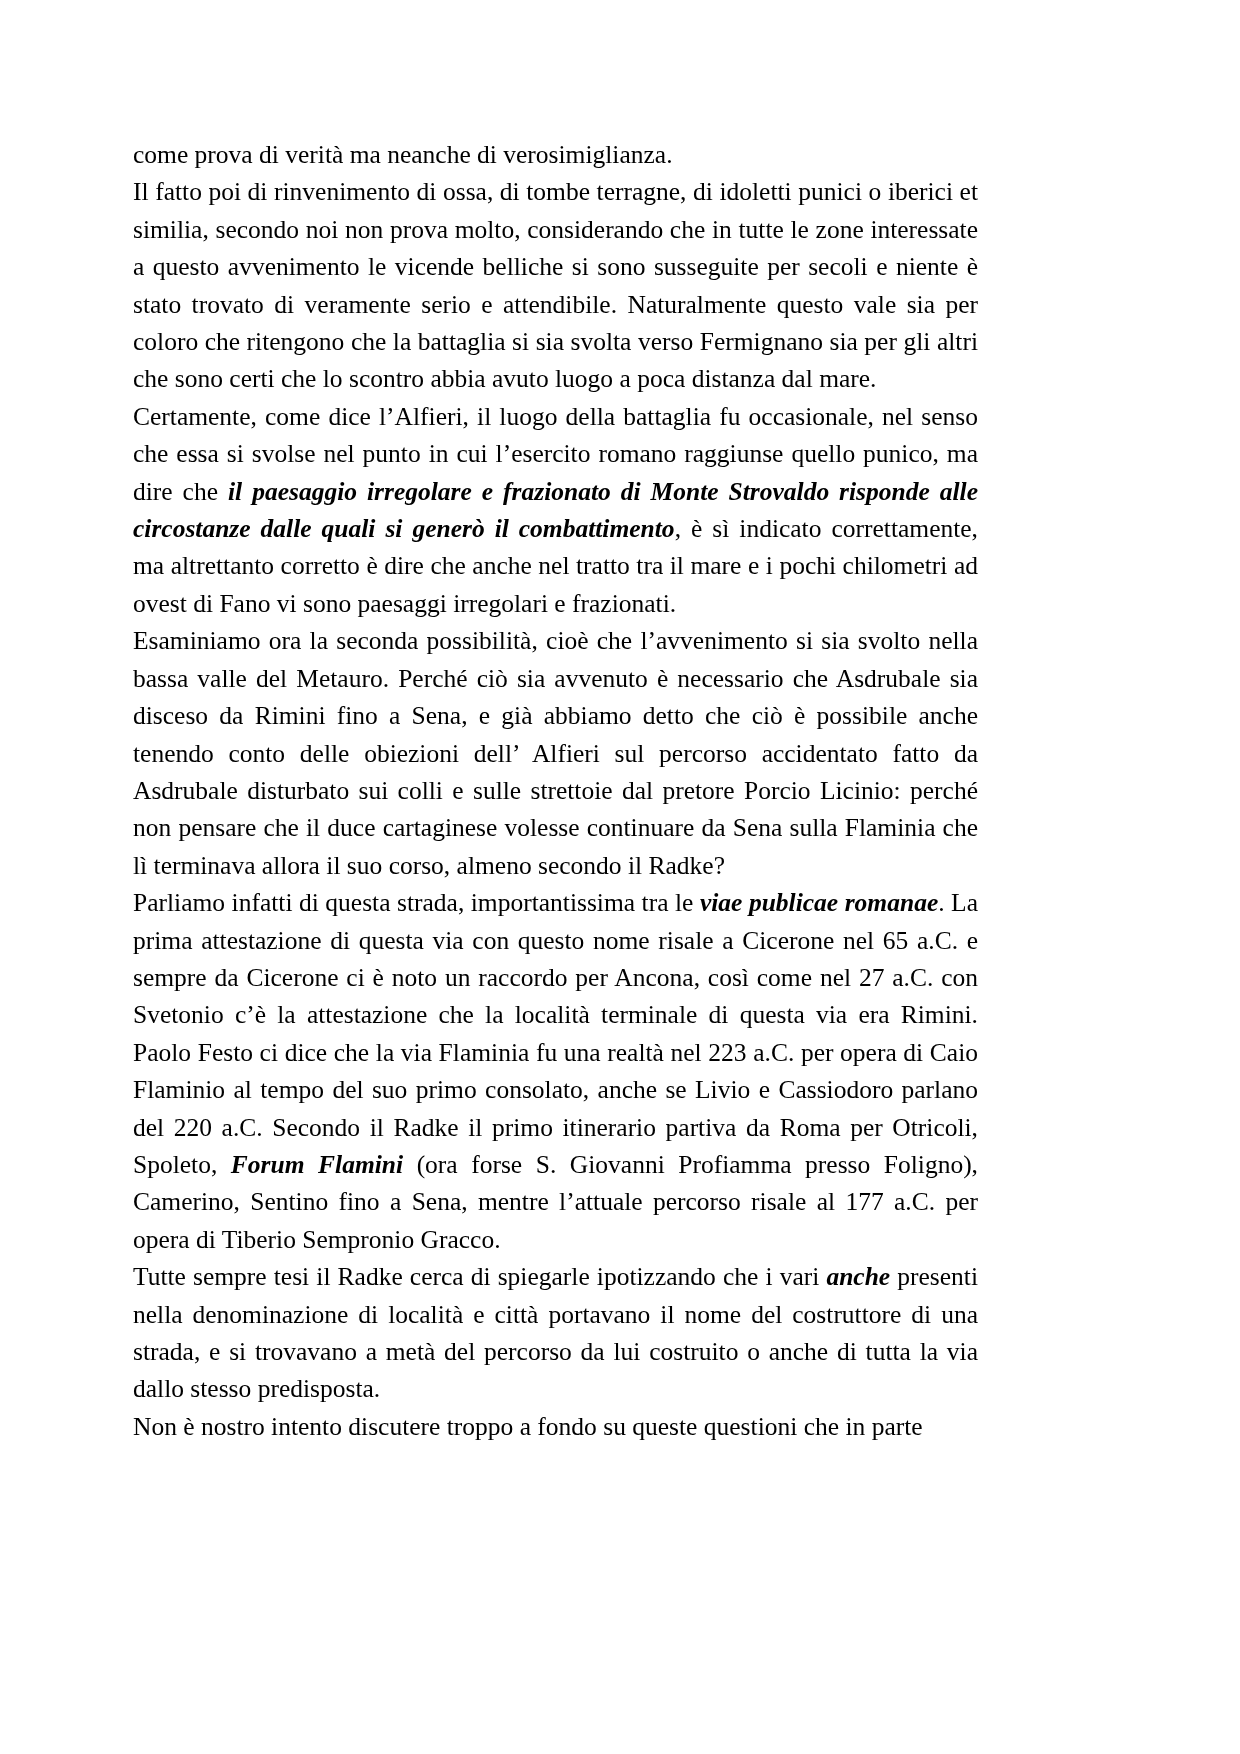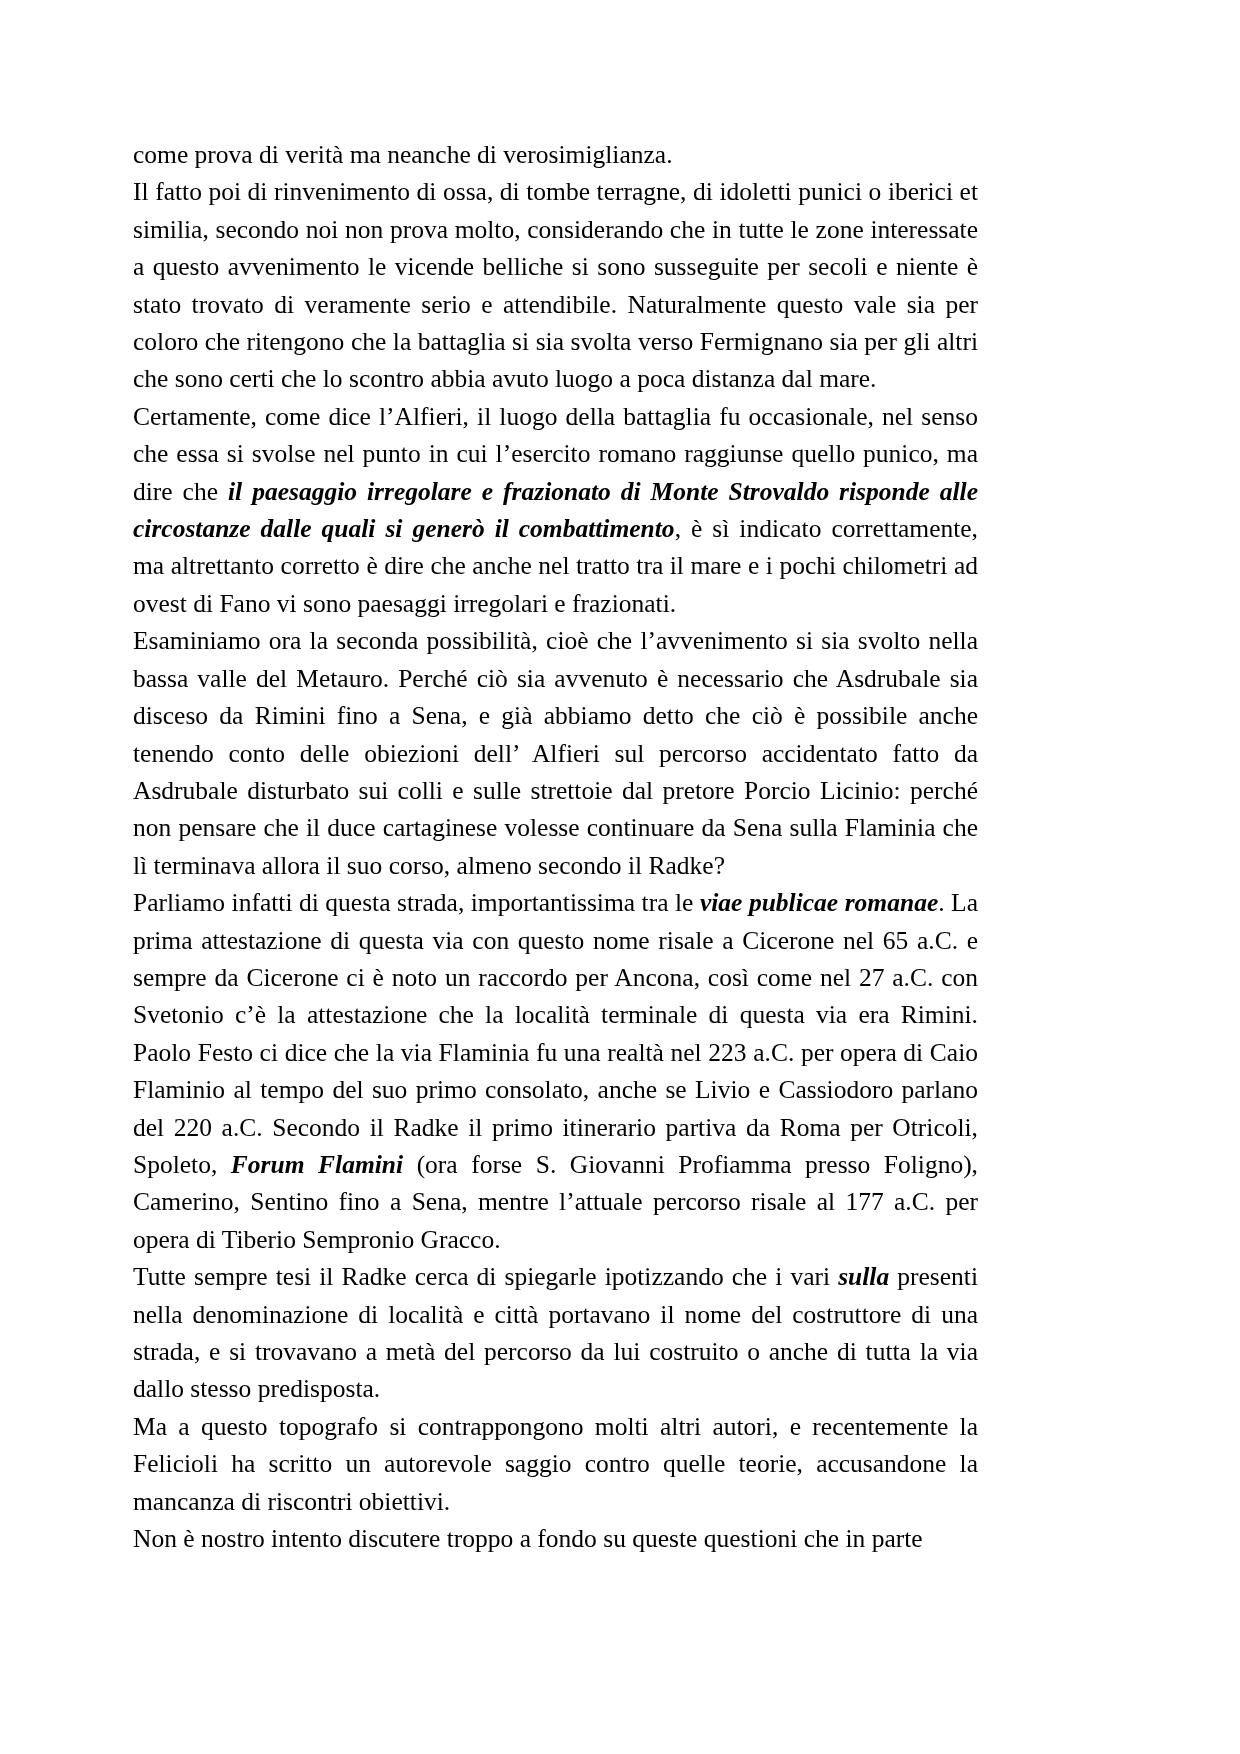--- a/index.html
+++ b/index.html
@@ -52,22 +52,21 @@
 <body>
 
 <div class="page">
 
   <div class="text-column">
     <p class="para"><span>come prova di verità ma neanche di verosimiglianza.</span></p>
     <p class="para"><span>Il fatto poi di rinvenimento di ossa, di tombe terragne, di idoletti punici o iberici et similia, secondo noi non prova molto, considerando che in tutte le zone interessate a questo avvenimento le vicende belliche si sono susseguite per secoli e niente è stato trovato di veramente serio e attendibile. Naturalmente questo vale sia per coloro che ritengono che la battaglia si sia svolta verso Fermignano sia per gli altri che sono certi che lo scontro abbia avuto luogo a poca distanza dal mare.</span></p>
     <p class="para"><span>Certamente, come dice l’Alfieri, il luogo della battaglia fu occasionale, nel senso che essa si svolse nel punto in cui l’esercito romano raggiunse quello punico, ma dire che </span><i>il paesaggio irregolare e frazionato di Monte Strovaldo risponde alle circostanze dalle quali si generò il combattimento</i><span>, è sì indicato correttamente, ma altrettanto corretto è dire che anche nel tratto tra il mare e i pochi chilometri ad ovest di Fano vi sono paesaggi irregolari e frazionati.</span></p>
     <p class="para"><span>Esaminiamo ora la seconda possibilità, cioè che l’avvenimento si sia svolto nella bassa valle del Metauro. Perché ciò sia avvenuto è necessario che Asdrubale sia disceso da Rimini fino a Sena, e già abbiamo detto che ciò è possibile anche tenendo conto delle obiezioni dell’ Alfieri sul percorso accidentato fatto da Asdrubale disturbato sui colli e sulle strettoie dal pretore Porcio Licinio: perché non pensare che il duce cartaginese volesse continuare da Sena sulla Flaminia che lì terminava allora il suo corso, almeno secondo il Radke?</span></p>
     <p class="para"><span>Parliamo infatti di questa strada, importantissima tra le </span><i>viae publicae romanae</i><span>. La prima attestazione di questa via con questo nome risale a Cicerone nel 65 a.C. e sempre da Cicerone ci è noto un raccordo per Ancona, così come nel 27 a.C. con Svetonio c’è la attestazione che la località terminale di questa via era Rimini. Paolo Festo ci dice che la via Flaminia fu una realtà nel 223 a.C. per opera di Caio Flaminio al tempo del suo primo consolato, anche se Livio e Cassiodoro parlano del 220 a.C. Secondo il Radke il primo itinerario partiva da Roma per Otricoli, Spoleto, </span><i>Forum Flamini</i><span> (ora forse S. Giovanni Profiamma presso Foligno), Camerino, Sentino fino a Sena, mentre l’attuale percorso risale al 177 a.C. per opera di Tiberio Sempronio Gracco.</span></p>
-    <p class="para"><span>Tutte sempre tesi il Radke cerca di spiegarle ipotizzando che i vari </span><i>sulla</i><span> presenti nella denominazione di località e città portavano il nome del costruttore di una strada, e si trovavano a metà del percorso da lui costruito o anche di tutta la via dallo stesso predisposta.</span></p>
-    <p class="para"><span>Ma a questo topografo si contrappongono molti altri autori, e recentemente la Felicioli ha scritto un autorevole saggio contro quelle teorie, accusandone la mancanza di riscontri obiettivi.</span></p>
+    <p class="para"><span>Tutte sempre tesi il Radke cerca di spiegarle ipotizzando che i vari </span><i>anche</i><span> presenti nella denominazione di località e città portavano il nome del costruttore di una strada, e si trovavano a metà del percorso da lui costruito o anche di tutta la via dallo stesso predisposta.</span></p>
     <p class="para"><span>Non è nostro intento discutere troppo a fondo su queste questioni che in parte</span></p>
   </div>
 
   <div class="footer">
     
     
     
     
   </div>
 

